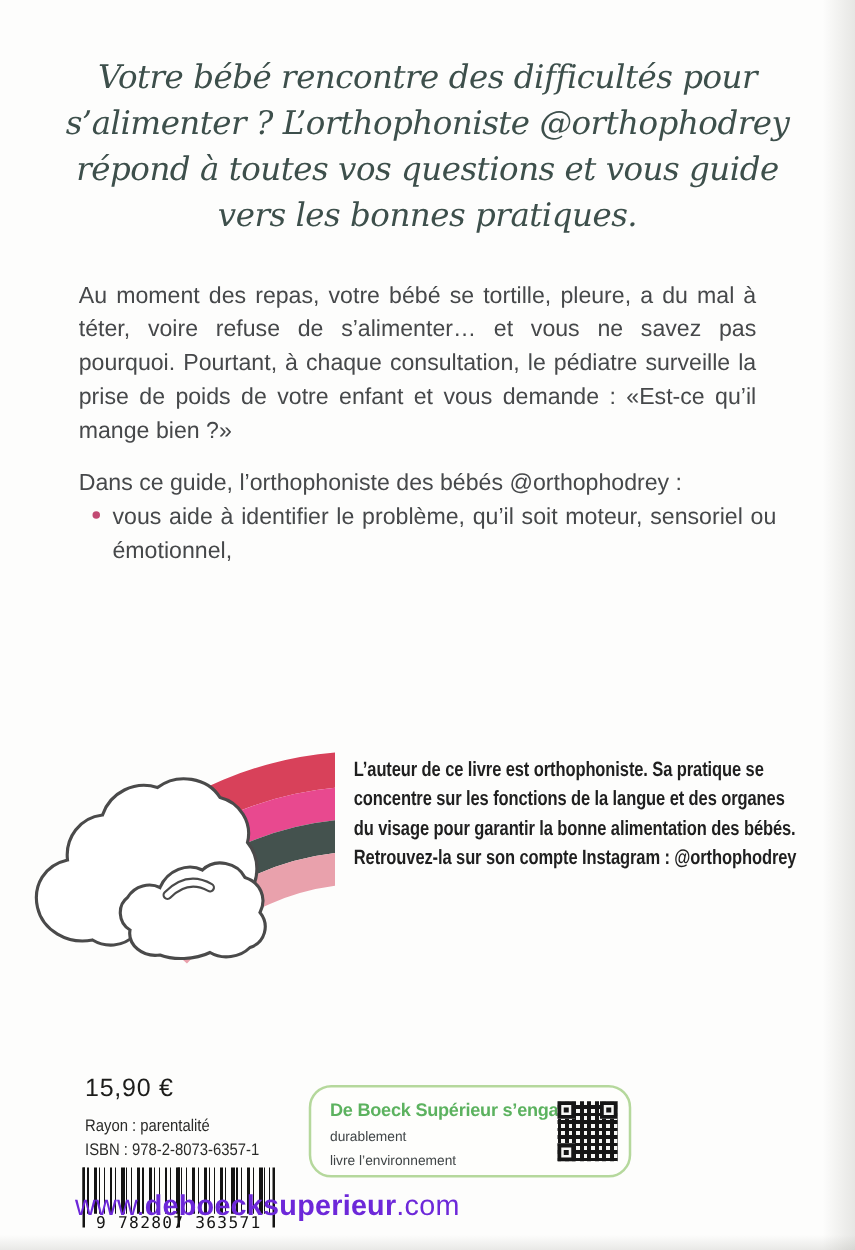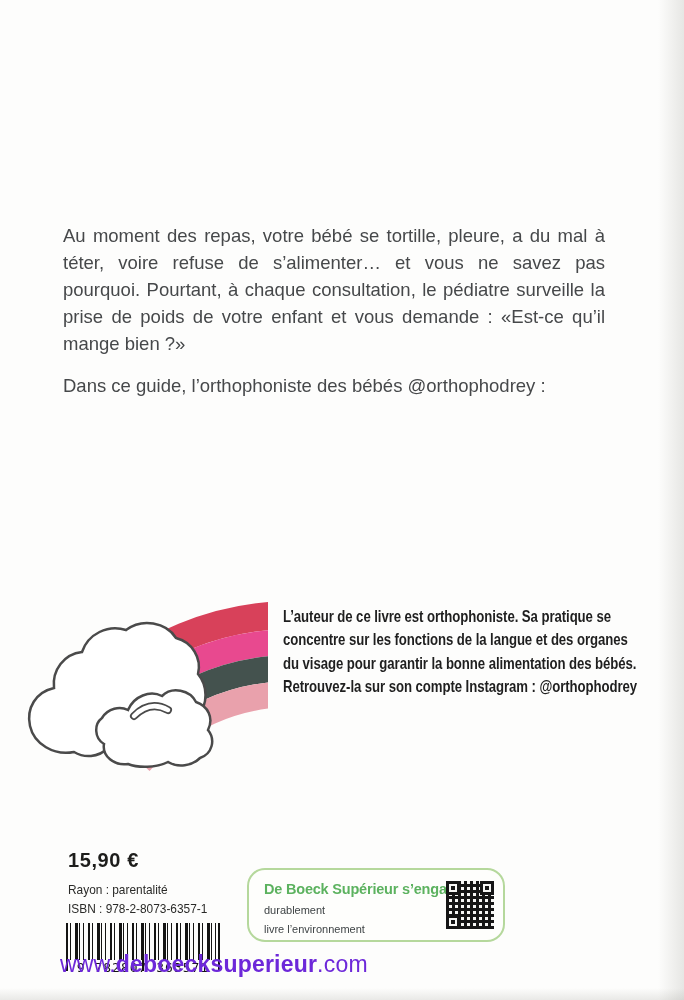--- a/index.html
+++ b/index.html
@@ -25,21 +25,21 @@
   .illustration{position:absolute;left:16px;top:580px;width:252px;height:210px;}
 
   
   .author-note{position:absolute;left:283px;top:588px;width:452px;
                transform:scaleX(0.8);transform-origin:0 0;
                font-weight:700;font-size:16.5px;line-height:23.5px;
                color:#1f1f1f;letter-spacing:-0.1px;}
 
   
   .sales{position:absolute;left:62px;top:848px;color:#1d1d1b;}
-  .price{font-size:20px;font-weight:700;letter-spacing:0.6px;margin:1px 0 8px 6px;}
+  .price{font-size:20px;font-weight:400;letter-spacing:0.6px;margin:12px 0 8px 6px;}
   .shelf,.isbn{display:block;font-size:13.5px;line-height:19px;white-space:nowrap;
                transform:scaleX(0.88);transform-origin:0 0;margin-left:6px;color:#2a2a28;}
   .barcode{position:relative;width:162px;height:52px;margin-top:5px;}
   .bars{position:absolute;left:4px;right:4px;top:0;height:38px;
         background:repeating-linear-gradient(90deg,
           #141413 0 2px,#fdfdfc 2px 4px,#141413 4px 5px,#fdfdfc 5px 9px,
           #141413 9px 12px,#fdfdfc 12px 13px,#141413 13px 14px,#fdfdfc 14px 17px,
           #141413 17px 18px,#fdfdfc 18px 22px);}
   .barcode-digits{position:absolute;left:0;right:0;bottom:0;height:15px;
         font-family:"DejaVu Sans Mono",monospace;font-size:13px;letter-spacing:1px;
@@ -71,25 +71,35 @@
   .edge-right{position:absolute;top:0;right:0;width:26px;height:100%;
       background:linear-gradient(90deg,rgba(140,140,132,0) 0%,rgba(140,140,132,0.20) 100%);}
   .edge-bottom{position:absolute;left:0;bottom:0;width:100%;height:12px;
       background:linear-gradient(180deg,rgba(140,140,132,0) 0%,rgba(140,140,132,0.18) 100%);}
 </style>
 </head>
 <body>
 
 <div class="page">
 
+  <div class="tagline">
+    <div>Votre bébé rencontre des difficultés pour</div>
+    <div>s’alimenter ? L’orthophoniste @orthophodrey</div>
+    <div>répond à toutes vos questions et vous guide</div>
+    <div>vers les bonnes pratiques.</div>
+  </div>
 
   <div class="body-copy">
     <p class="para-justify">Au moment des repas, votre bébé se tortille, pleure, a du mal à téter, voire refuse de s’alimenter… et vous ne savez pas pourquoi. Pourtant, à chaque consultation, le pédiatre surveille la prise de poids de votre enfant et vous demande : «Est-ce qu’il mange bien ?»</p>
     <p class="lead">Dans ce guide, l’orthophoniste des bébés @orthophodrey :</p>
     <ul class="bullets">
+      <li class="bullet">
+        <span class="dot"></span>
+        <span>vous aide à identifier le problème, qu’il soit moteur, sensoriel ou émotionnel,</span>
+      </li>
     </ul>
   </div>
 
   <div class="illustration">
     <svg width="252" height="210" viewBox="0 0 252 210">
       <g>
         <path d="M75.5 118.5 A285 285 0 0 1 277 35" fill="none" stroke="#d8415a" stroke-width="28"></path>
         <path d="M85.3 147.4 A258 258 0 0 1 277 62" fill="none" stroke="#e8498f" stroke-width="26"></path>
         <path d="M104.6 164.8 A232 232 0 0 1 277 88" fill="none" stroke="#44524e" stroke-width="26"></path>
         <path d="M123.9 182.2 A206 206 0 0 1 277 114" fill="none" stroke="#e9a1ac" stroke-width="26"></path>

